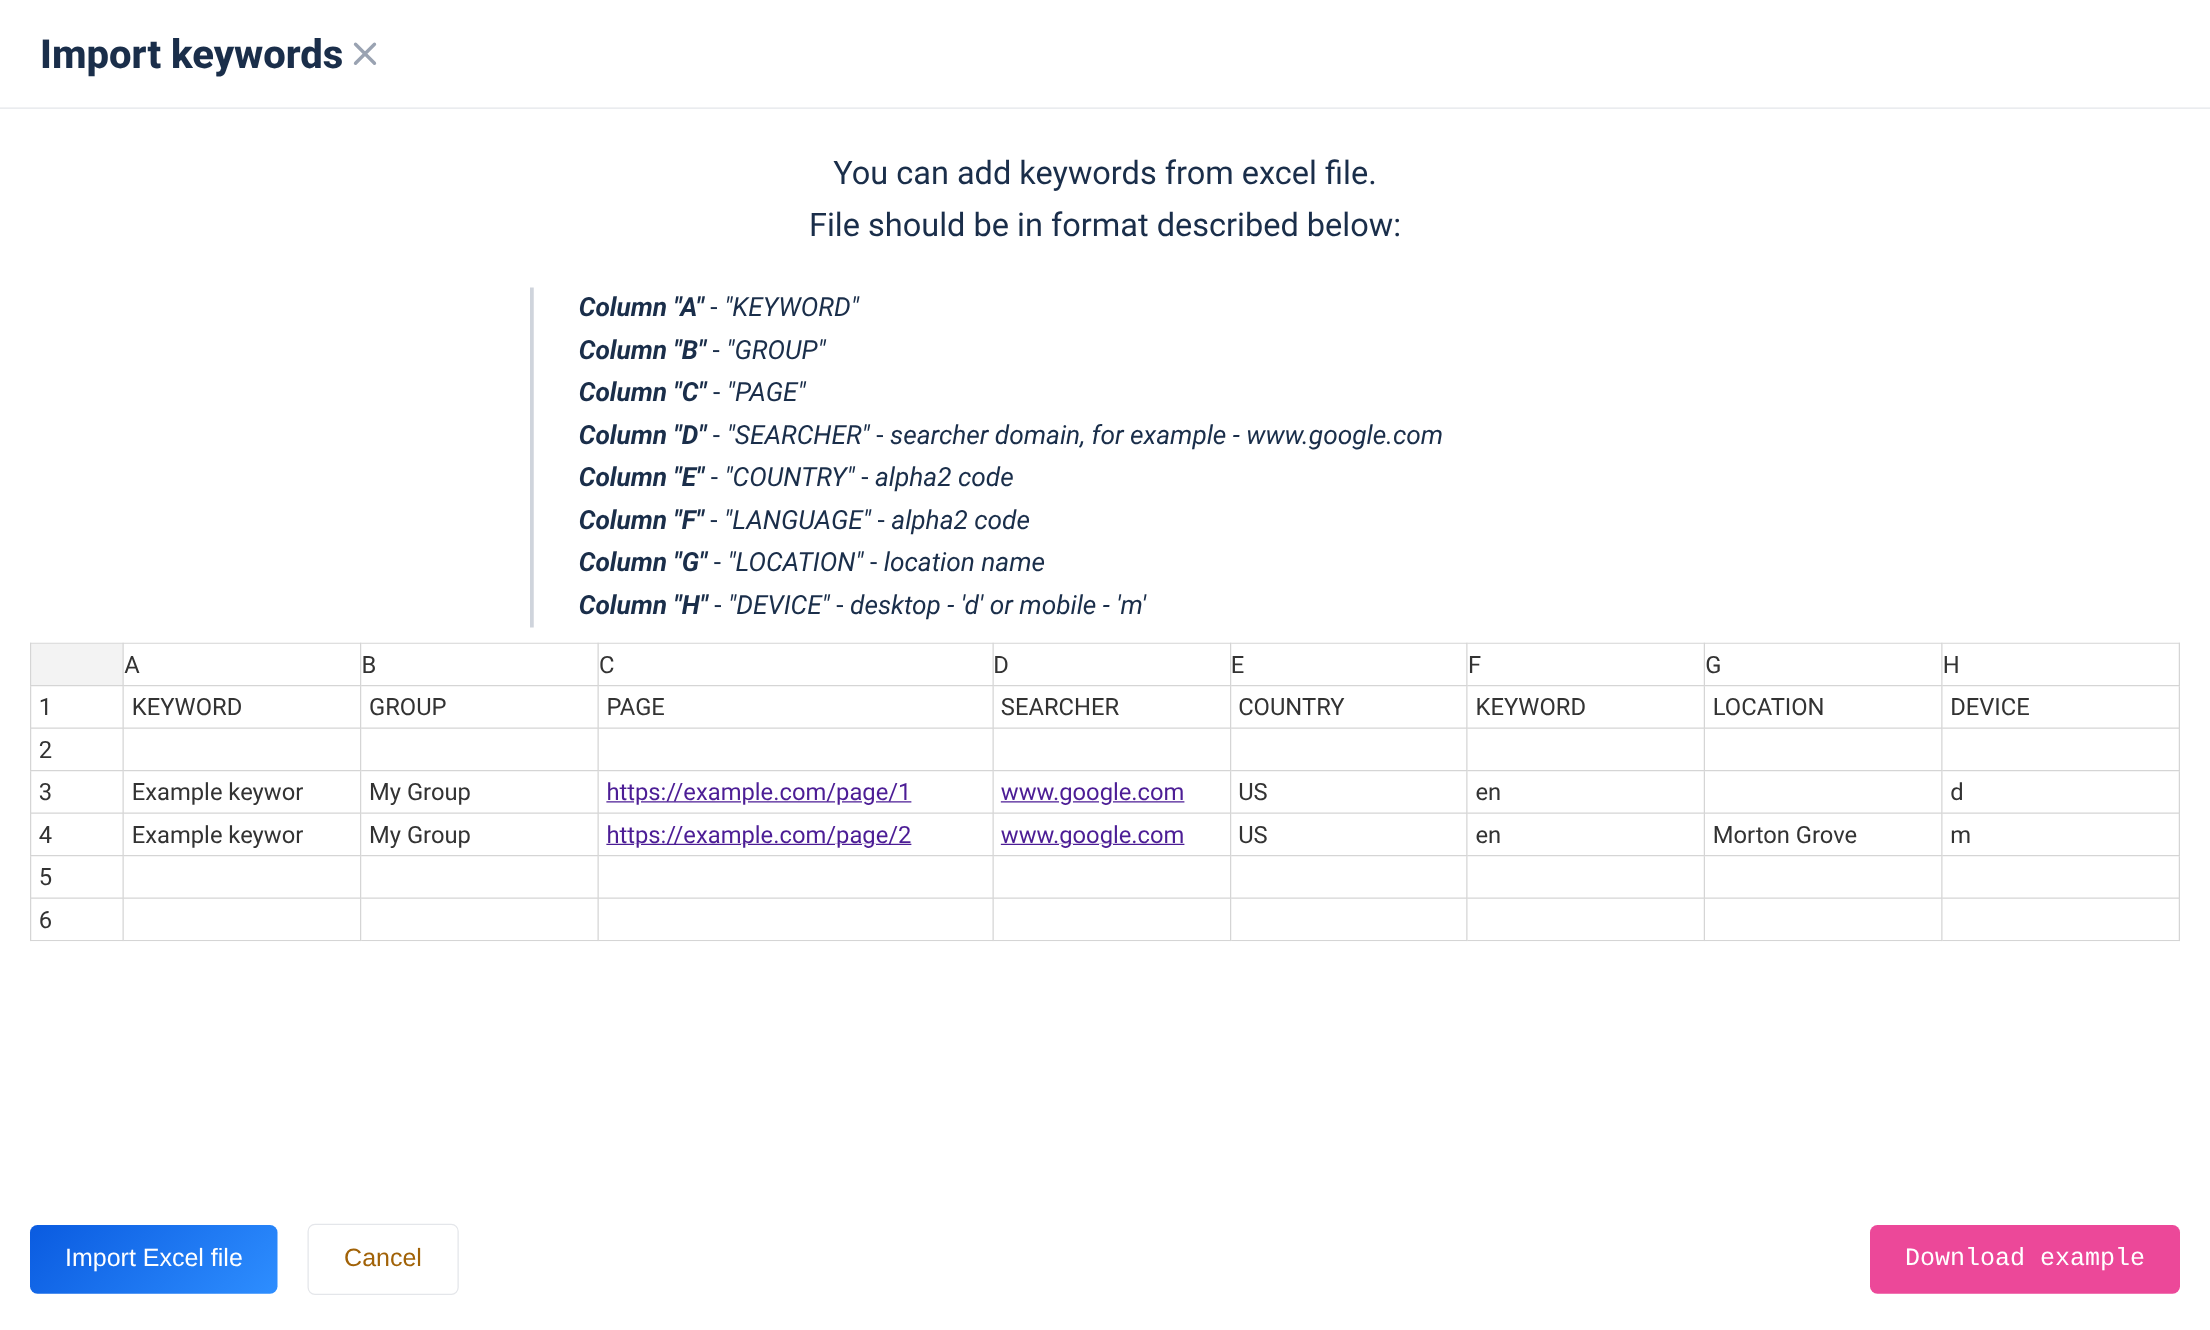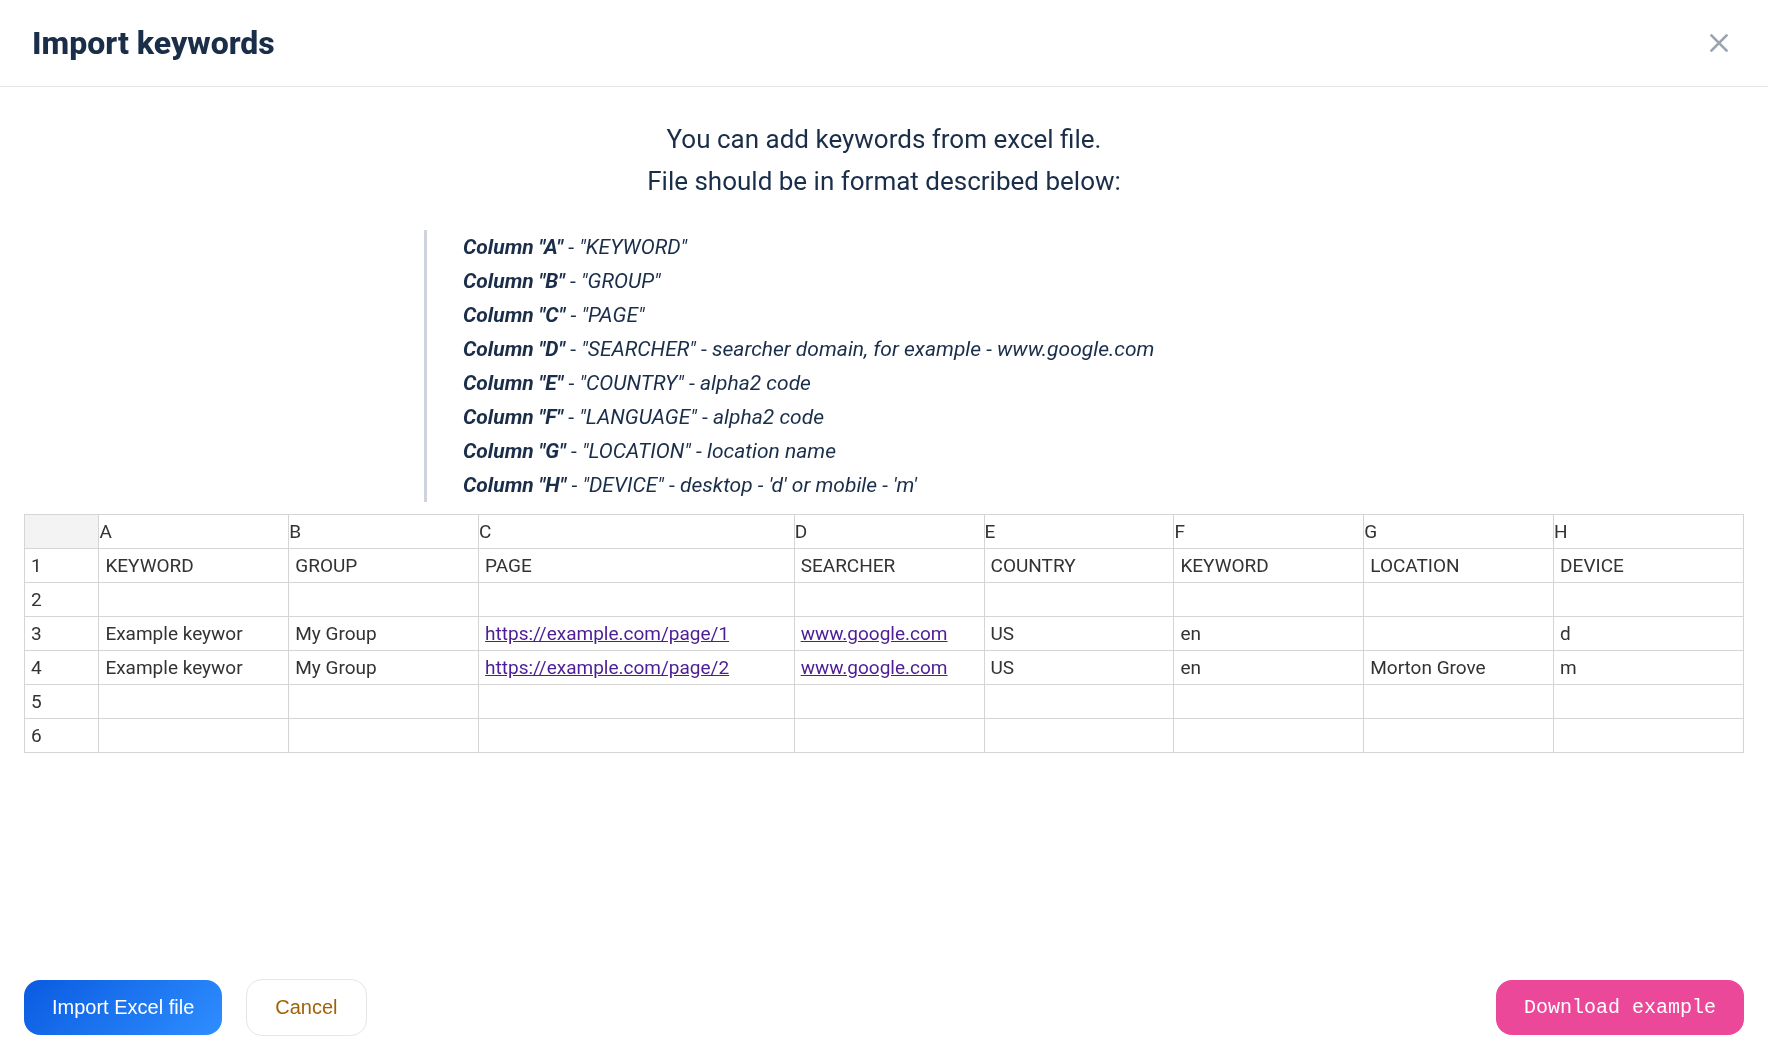--- a/index.html
+++ b/index.html
@@ -13,21 +13,20 @@
       color: #1a2e4a;
     }
     .modal {
       width: 100%;
       min-height: 100vh;
       display: flex;
       flex-direction: column;
     }
     .modal-header {
       display: flex;
-      justify-content: space-between;
       align-items: center;
       padding: 24px 32px;
       border-bottom: 1px solid #e4e6ea;
     }
     .modal-title {
       font-size: 32px;
       font-weight: 800;
       color: #1a2e4a;
     }
     .close-btn {
@@ -132,21 +131,21 @@
     .modal-footer {
       display: flex;
       align-items: center;
       padding: 28px 24px 28px;
       gap: 24px;
     }
     .btn {
       border: none;
       font-size: 20px;
       padding: 16px 28px;
-      border-radius: 16px;
+      border-radius: 6px;
       cursor: pointer;
       font-weight: 500;
     }
     .btn-primary {
       background: linear-gradient(135deg, #0a5be0 0%, #2e8eff 100%);
       color: #fff;
     }
     .btn-secondary {
       background: #fff;
       color: #a16207;

